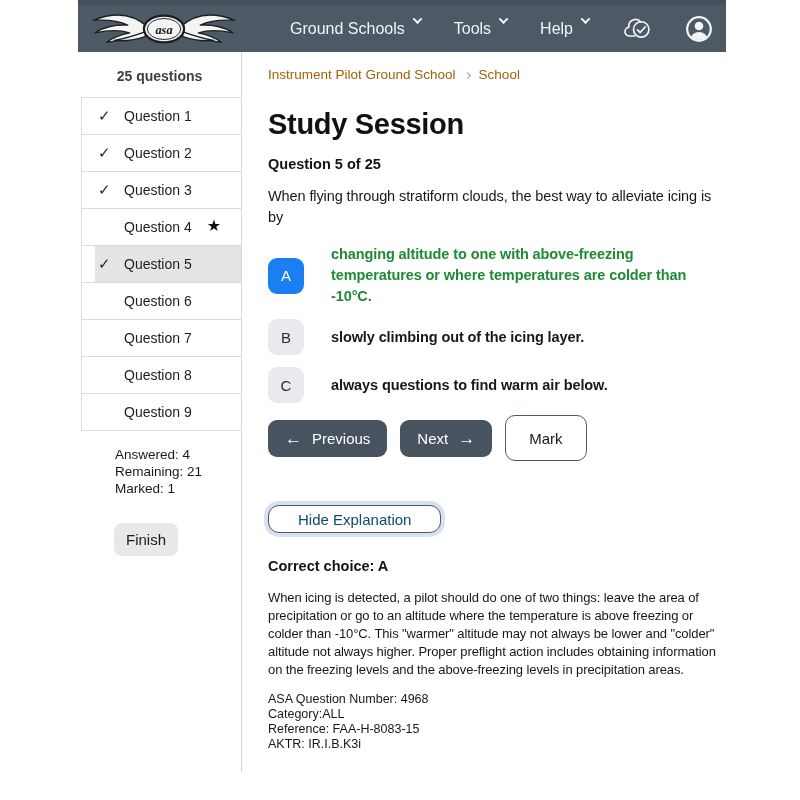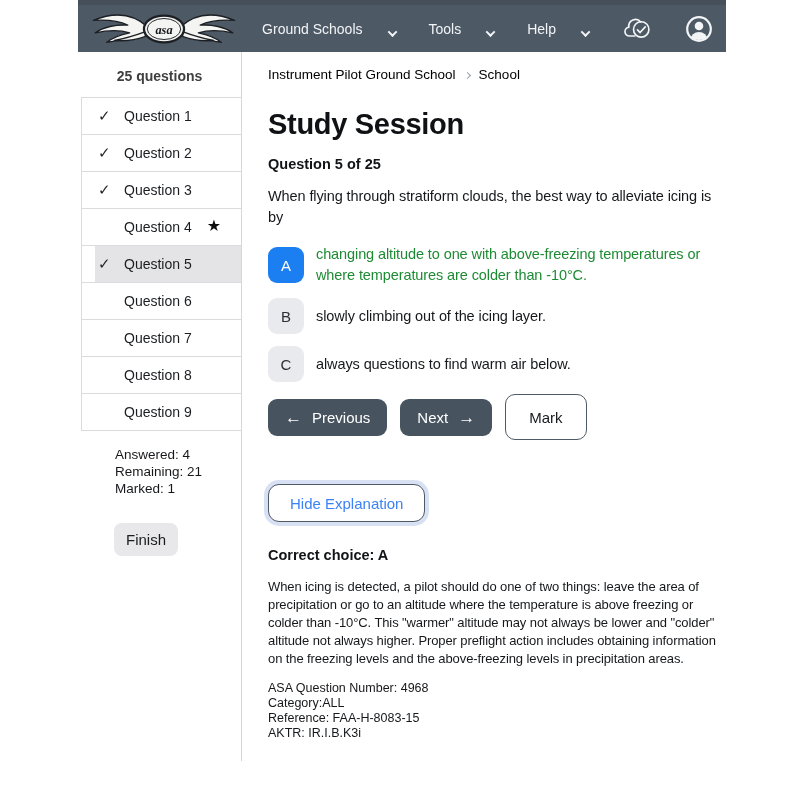--- a/index.html
+++ b/index.html
@@ -5,22 +5,22 @@
   * { margin:0; padding:0; box-sizing:border-box; }
   html,body { background:#fff; }
   body { width:800px; height:800px; font-family:"Liberation Sans", sans-serif; color:#16181b; }
   .app { margin-left:78px; width:648px; }
 
   
   .navbar { height:52px; background:#4d5965; border-top:5px solid #45505b;
             display:flex; align-items:center; padding:0 13px 0 8px; }
   .logo { width:156px; height:42px; cursor:pointer; flex:0 0 auto; }
   .nav-right { margin-left:auto; display:flex; align-items:center; gap:33px; }
-  .nav-item { color:#f2f4f6; font-size:14px; font-weight:500; display:flex;
-              align-items:flex-end; gap:26px; cursor:pointer; white-space:nowrap; }
+  .nav-item { color:#f2f4f6; font-size:16px; font-weight:500; display:flex;
+              align-items:flex-start; gap:9px; cursor:pointer; white-space:nowrap; }
   .chev { width:7px; height:7px; border-right:2px solid #f2f4f6; border-bottom:2px solid #f2f4f6;
           transform:rotate(45deg) translate(-1px,-1px); margin-top:-3px; }
   .nav-icon { cursor:pointer; display:flex; align-items:center; }
 
   
   .content { display:flex; align-items:stretch; min-height:626px; }
   .sidebar { width:164px; flex:0 0 164px; border-right:1px solid #d5d6d8; padding-bottom:40px; }
   .main { flex:1; padding:0 8px 20px 26px; }
 
   
@@ -32,49 +32,49 @@
             padding-left:16px; font-size:14px; color:#1b1d20; cursor:pointer; background:#fff; }
   .q-item.selected { background:linear-gradient(to right, #fff 13px, #e4e4e6 13px); }
   .q-check { width:26px; flex:0 0 26px; font-size:15px; color:#23262a; }
   .q-star { margin-left:15px; font-size:16px; color:#0c0d0e; line-height:1; margin-top:-2px; }
   .stats { margin:15px 0 0 37px; font-size:13.5px; line-height:17px; color:#16181b; }
   .finish-btn { margin:26px 0 0 36px; background:#e8e8ea; border:none; border-radius:8px;
                 padding:8px 12px; font-size:15px; color:#1b1d20; font-family:inherit; cursor:pointer; }
 
   
   .breadcrumb { margin-top:15px; display:flex; align-items:center; gap:9px;
-                font-size:13.5px; color:#000000; }
+                font-size:13.5px; color:#a16207; }
   .crumb { cursor:pointer; }
   .crumb-sep { width:5px; height:5px; border-right:1.5px solid #9aa1a9;
                border-bottom:1.5px solid #9aa1a9; transform:rotate(-45deg); margin-top:1px; }
   .page-title { margin-top:26px; font-size:29px; font-weight:700; color:#0f1114; letter-spacing:-0.3px; }
   .progress { margin-top:15px; font-weight:700; font-size:14.5px; color:#121418; }
   .question-text { margin-top:14px; font-size:14.5px; line-height:21px; letter-spacing:-0.1px;
                    color:#16181b; max-width:455px; }
 
   .choices { margin-top:16px; }
   .choice-row { display:flex; align-items:center; margin-bottom:12px; cursor:pointer; }
   .choice-badge { width:36px; height:36px; flex:0 0 36px; border-radius:9px; background:#e9eaee;
                   color:#2b2e33; display:flex; align-items:center; justify-content:center;
                   font-size:15px; }
   .choice-row.selected .choice-badge { background:#1b7ff2; color:#fff; }
-  .choice-text { margin-left:12px; font-size:14.5px; line-height:21px; letter-spacing:-0.1px;
-                 color:#16181b; max-width:420px; }
+  .choice-text { margin-left:27px; font-size:14.5px; line-height:21px; letter-spacing:-0.1px;
+                 color:#16181b; max-width:420px;font-weight:bold; }
   .choice-row.correct .choice-text { color:#1e8b34; }
 
   .btn-row { display:flex; align-items:center; gap:13px; margin-top:11px; }
   .btn-dark { background:#47535f; color:#fff; border:none; border-radius:9px; height:37px;
               padding:0 17px; font-size:15px; font-family:inherit; display:flex; align-items:center;
               gap:10px; cursor:pointer; }
   .btn-dark .arrow { font-size:17px; line-height:1; }
   .btn-outline { background:#fff; border:1.5px solid #4e5a66; border-radius:10px; height:46px;
                  padding:0 23px; font-size:15px; color:#16181b; font-family:inherit; cursor:pointer; }
 
   .hide-btn { margin-top:44px; background:#fff; border:1.5px solid #4e5a66; border-radius:11px;
-              height:38px; padding:0 21px; font-size:15px; color:#3b82f6; font-family:inherit;
+              height:28px; padding:0 29px; font-size:15px; color:#0c4a6e; font-family:inherit;
               cursor:pointer; box-shadow:0 0 0 4px rgba(125,155,215,0.30); }
 
   .correct-choice { margin-top:25px; font-weight:700; font-size:14.5px; color:#121418; }
   .explanation { margin-top:15px; font-size:13px; line-height:18px; letter-spacing:-0.1px;
                  color:#16181b; max-width:460px; }
   .meta { margin-top:13px; font-size:12.5px; line-height:15px; font-weight:500; color:#16181b; }
 </style>
 </head>
 <body>
 

